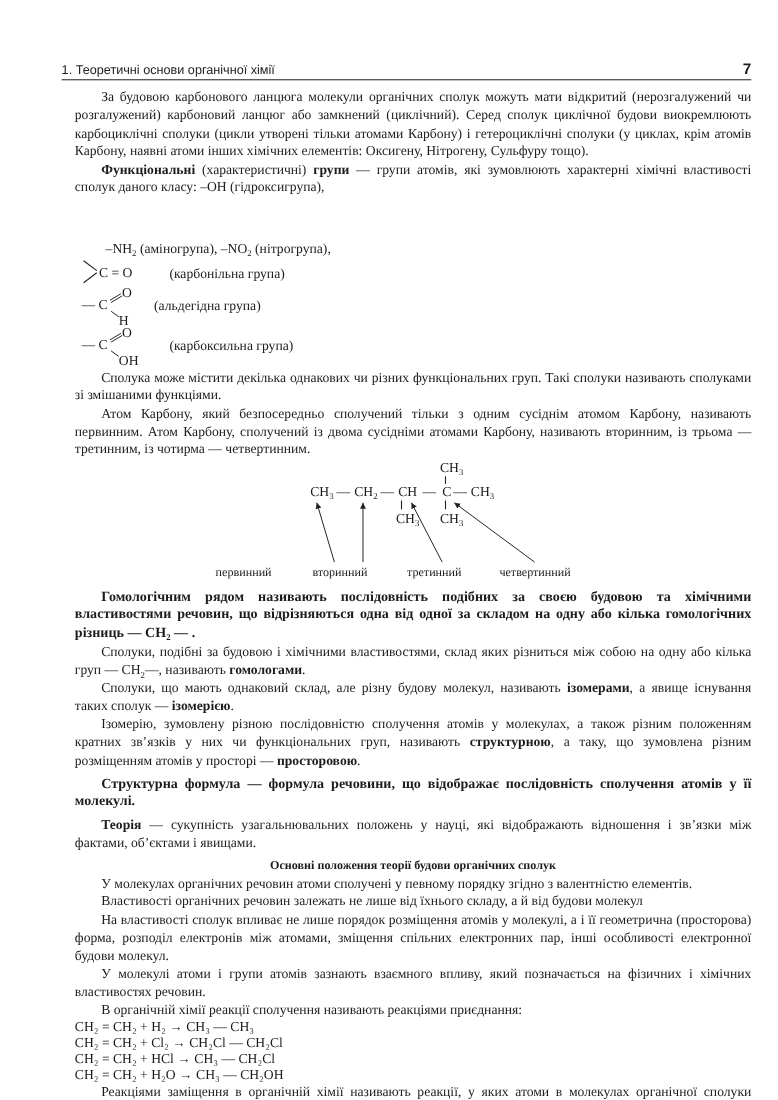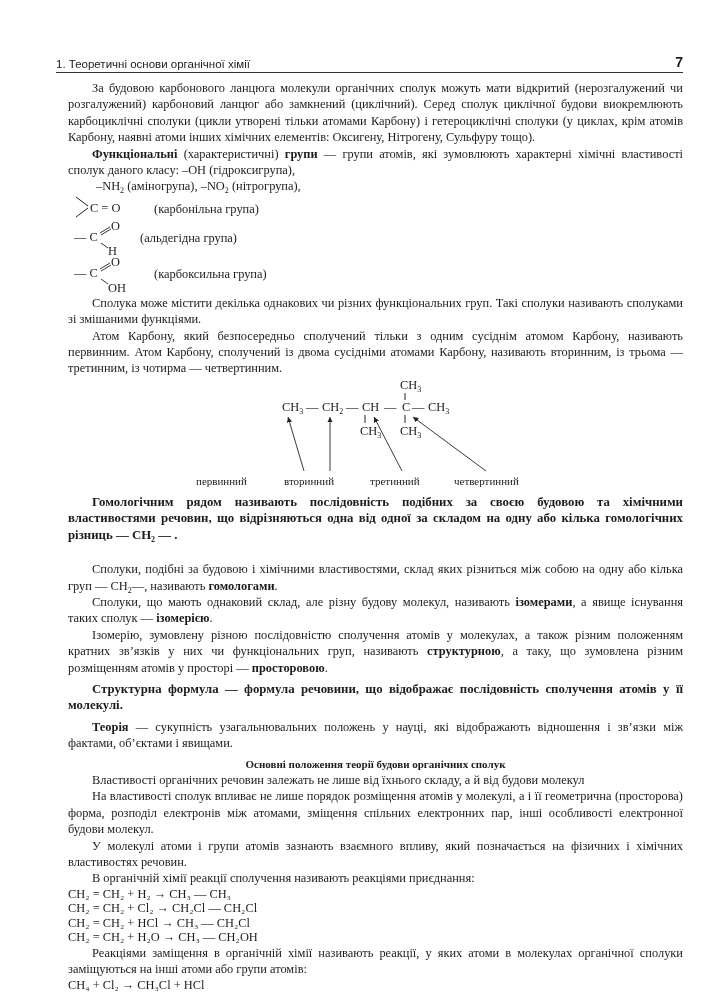--- a/index.html
+++ b/index.html
@@ -10,21 +10,21 @@
                   border-bottom: 1px solid #333; }
   .running-head .title { position: absolute; left: 0; bottom: 2px;
                   font-family: "Liberation Sans", "DejaVu Sans", sans-serif; font-size: 11.5px; color: #222; }
   .running-head .num { position: absolute; right: 0; bottom: 2px;
                   font-family: "Liberation Sans", "DejaVu Sans", sans-serif; font-weight: bold; font-size: 14px; }
   .content { position: absolute; left: 52px; top: 80px; width: 615px; font-size: 12.4px; line-height: 16.4px; }
   p { margin: 0; text-align: justify; text-indent: 24px; }
   b { font-weight: bold; }
   sub { font-size: 8px; vertical-align: -3px; line-height: 0; }
   .defn { font-weight: bold; font-size: 12.8px; margin-top: 3px; }
-  .fg-line { margin-left: 28px; }
+  .fg-line { margin-left: 28px; margin-top: 40px; }
   .fg { position: relative; height: 28px; }
   .fg svg { position: absolute; left: 6px; top: 0; }
   .fg .lbl { position: absolute; top: 0; }
   .chain { position: relative; height: 110px; margin-top: 4px; }
   .chain .t { position: absolute; font-size: 12.4px; white-space: nowrap; }
   .chain .lab { position: absolute; font-size: 11px; top: 92px; }
   .heading { text-align: center; font-weight: bold; font-size: 11px; margin: 4px 0 0 0; text-indent: 0; }
   .eq { text-align: left; text-indent: 0; line-height: 14.5px; }
   .eqs { padding-left: 0; }
 </style>
@@ -110,31 +110,32 @@
         <line x1="418" y1="90" x2="345" y2="36" stroke="#222" stroke-width="0.9" marker-end="url(#ah)"></line>
       </svg>
       <span class="lab" style="left:128px;">первинний</span>
       <span class="lab" style="left:216px;">вторинний</span>
       <span class="lab" style="left:302px;">третинний</span>
       <span class="lab" style="left:386px;">четвертинний</span>
     </div>
 
     <p class="defn"><span>Гомологічним рядом називають послідовність подібних за своєю будовою та хімічними властивостями речовин, що відрізняються одна від одної за складом на одну або кілька гомологічних різниць — CH</span><sub>2</sub><span> — .</span></p>
 
-    <p style="margin-top:18px;"><span>Сполуки, подібні за будовою і хімічними властивостями, склад яких різниться між собою на одну або кілька груп — CH</span><sub>2</sub><span>—, називають </span><b>гомологами</b><span>.</span></p>
+    <p style="margin-top:1px;"><span>Сполуки, подібні за будовою і хімічними властивостями, склад яких різниться між собою на одну або кілька груп — CH</span><sub>2</sub><span>—, називають </span><b>гомологами</b><span>.</span></p>
 
     <p><span>Сполуки, що мають однаковий склад, але різну будову молекул, називають </span><b>ізомерами</b><span>, а явище існування таких сполук — </span><b>ізомерією</b><span>.</span></p>
 
     <p><span>Ізомерію, зумовлену різною послідовністю сполучення атомів у молекулах, а також різним положенням кратних зв’язків у них чи функціональних груп, називають </span><b>структурною</b><span>, а таку, що зумовлена різним розміщенням атомів у просторі — </span><b>просторовою</b><span>.</span></p>
 
     <p class="defn" style="margin-top:5px;">Структурна формула — формула речовини, що відображає послідовність сполучення атомів у її молекулі.</p>
 
     <p style="margin-top:5px;"><b>Теорія</b><span> — сукупність узагальнювальних положень у науці, які відображають відношення і зв’язки між фактами, об’єктами і явищами.</span></p>
 
     <p class="heading">Основні положення теорії будови органічних сполук</p>
+    <p>У молекулах органічних речовин атоми сполучені у певному порядку згідно з валентністю елементів.</p>
     <p>Властивості органічних речовин залежать не лише від їхнього складу, а й від будови молекул</p>
     <p>На властивості сполук впливає не лише порядок розміщення атомів у молекулі, а і її геометрична (просторова) форма, розподіл електронів між атомами, зміщення спільних електронних пар, інші особливості електронної будови молекул.</p>
     <p>У молекулі атоми і групи атомів зазнають взаємного впливу, який позначається на фізичних і хімічних властивостях речовин.</p>
 
     <p>В органічній хімії реакції сполучення називають реакціями приєднання:</p>
     <div class="eqs">
       <p class="eq">CH₂ = CH₂ + H₂ → CH₃ — CH₃</p>
       <p class="eq">CH₂ = CH₂ + Cl₂ → CH₂Cl — CH₂Cl</p>
       <p class="eq">CH₂ = CH₂ + HCl → CH₃ — CH₂Cl</p>
       <p class="eq">CH₂ = CH₂ + H₂O → CH₃ — CH₂OH</p>

